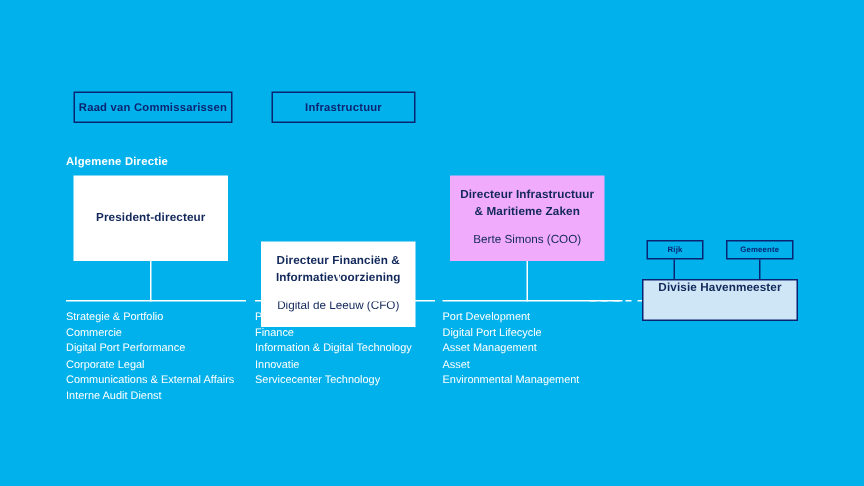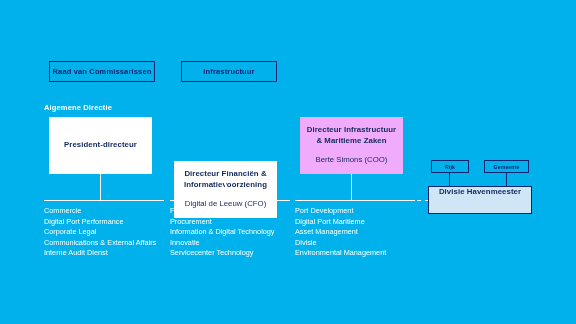--- a/index.html
+++ b/index.html
@@ -198,40 +198,41 @@
   </div>
 
   <div id="v-conn-1" class="v-connector"></div>
   <div id="v-conn-2" class="v-connector"></div>
   <div id="v-conn-3" class="v-connector"></div>
   <div id="h-rule-1" class="h-rule"></div>
   <div id="h-rule-2" class="h-rule"></div>
   <div id="h-rule-3" class="h-rule"></div>
 
   <ul id="dept-list-1" class="dept-list">
+    <li>Strategie &amp; Portfolio</li>
     <li>Commercie</li>
     <li>Digital Port Performance</li>
     <li>Corporate Legal</li>
     <li>Communications &amp; External Affairs</li>
     <li>Interne Audit Dienst</li>
   </ul>
 
   <ul id="dept-list-2" class="dept-list">
+    <li>Procurement</li>
     <li>Finance</li>
-    <li>Procurement</li>
     <li>Information &amp; Digital Technology</li>
     <li>Innovatie</li>
     <li>Servicecenter Technology</li>
   </ul>
 
   <ul id="dept-list-3" class="dept-list">
     <li>Port Development</li>
-    <li>Digital Port Maritieme</li>
+    <li>Digital Port Lifecycle</li>
     <li>Asset Management</li>
-    <li>Divisie</li>
+    <li>Asset</li>
     <li>Environmental Management</li>
   </ul>
 
   <div id="dashed-link"></div>
 
   <div id="auth-rijk" class="auth-box">
     <span>Rijk</span>
   </div>
   <div id="auth-gemeente" class="auth-box">
     <span>Gemeente</span>

